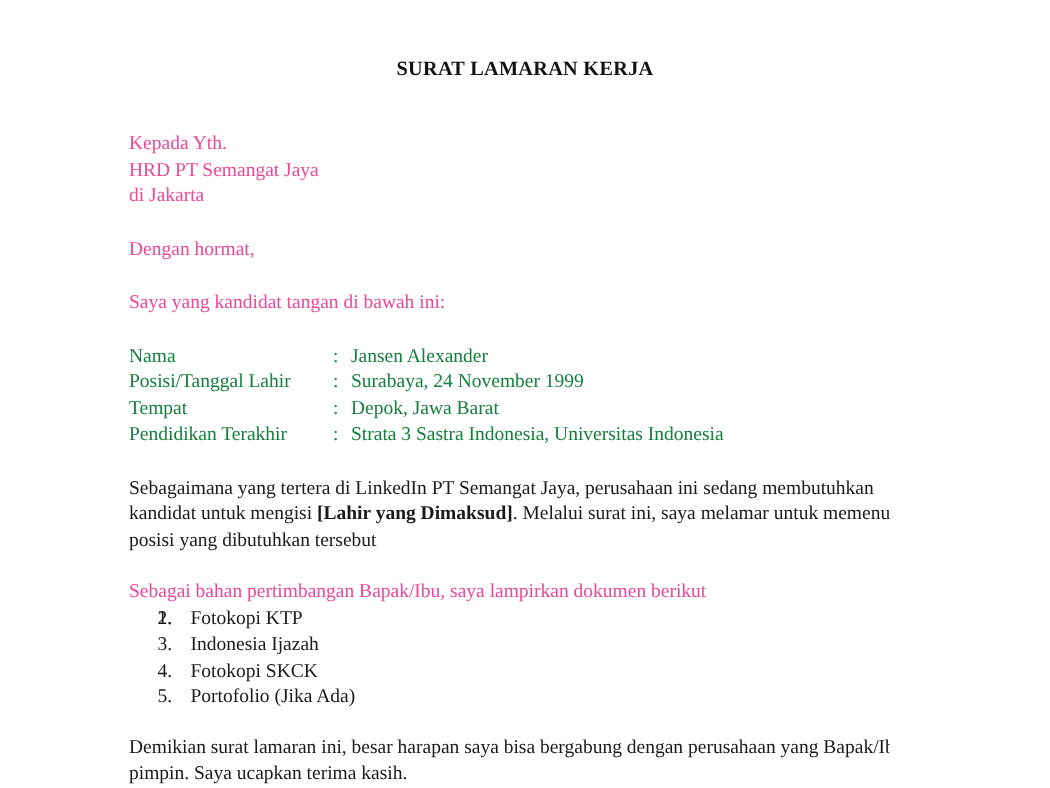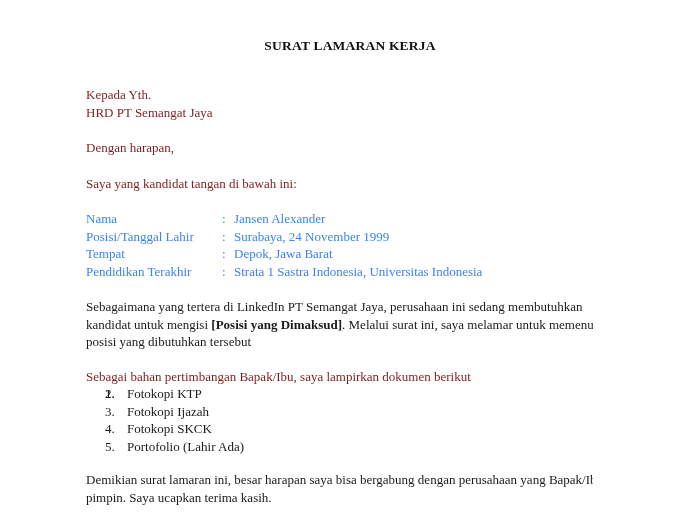--- a/index.html
+++ b/index.html
@@ -41,21 +41,21 @@
   .body-block {
     position: absolute;
     left: 86px;
     top: 86px;
     width: 528px;
   }
 
   .line {
     font-size: 13px;
     line-height: 17.5px;
-    color: #7f1d1d;
+    color: #ec4899;
     white-space: pre-wrap;
   }
 
   .addressee { margin: 0; }
 
   .gap-salutation { height: 18px; }
   .gap-intro { height: 18px; }
   .gap-data { height: 18px; }
   .gap-para { height: 18px; }
   .gap-list { height: 17px; }
@@ -63,21 +63,21 @@
 
   
   .data-table {
     border-collapse: collapse;
     font-size: 13px;
     line-height: 17.5px;
   }
   .data-table td {
     padding: 0;
     vertical-align: top;
-    color: #3b82f6;
+    color: #15803d;
     white-space: nowrap;
   }
   .data-label { width: 130px; padding-right: 6px !important; }
   .data-colon { width: 12px; }
 
   
   .para {
     font-size: 13px;
     line-height: 17.5px;
     color: #1a1a1a;
@@ -112,25 +112,26 @@
 
 <div class="page">
 
   <div class="doc-title">SURAT LAMARAN KERJA</div>
 
   <div class="body-block">
 
     <div>
       <div class="line addressee">Kepada Yth.</div>
       <div class="line addressee">HRD PT Semangat Jaya</div>
+      <div class="line addressee">di Jakarta</div>
     </div>
 
     <div class="gap-salutation"></div>
 
-    <div class="line">Dengan harapan,</div>
+    <div class="line">Dengan hormat,</div>
 
     <div class="gap-intro"></div>
 
     <div class="line">Saya yang kandidat tangan di bawah ini:</div>
 
     <div class="gap-data"></div>
 
     <table class="data-table">
       <tbody>
         <tr>
@@ -144,52 +145,52 @@
           <td class="data-value">Surabaya, 24 November 1999</td>
         </tr>
         <tr>
           <td class="data-label">Tempat</td>
           <td class="data-colon">:</td>
           <td class="data-value">Depok, Jawa Barat</td>
         </tr>
         <tr>
           <td class="data-label">Pendidikan Terakhir</td>
           <td class="data-colon">:</td>
-          <td class="data-value">Strata 1 Sastra Indonesia, Universitas Indonesia</td>
+          <td class="data-value">Strata 3 Sastra Indonesia, Universitas Indonesia</td>
         </tr>
       </tbody>
     </table>
 
     <div class="gap-para"></div>
 
-    <p class="para"><span>Sebagaimana yang tertera di LinkedIn PT Semangat Jaya, perusahaan ini sedang membutuhkan kandidat untuk mengisi </span><b>[Posisi yang Dimaksud]</b><span>. Melalui surat ini, saya melamar untuk memenuhi posisi yang dibutuhkan tersebut</span></p>
+    <p class="para"><span>Sebagaimana yang tertera di LinkedIn PT Semangat Jaya, perusahaan ini sedang membutuhkan kandidat untuk mengisi </span><b>[Lahir yang Dimaksud]</b><span>. Melalui surat ini, saya melamar untuk memenuhi posisi yang dibutuhkan tersebut</span></p>
 
     <div class="gap-list"></div>
 
     <div class="line">Sebagai bahan pertimbangan Bapak/Ibu, saya lampirkan dokumen berikut</div>
 
     <ol class="attach-list">
       <li>
         <span class="attach-num">1.</span>
       </li>
       <li>
         <span class="attach-num">2.</span>
         <span>Fotokopi KTP</span>
       </li>
       <li>
         <span class="attach-num">3.</span>
-        <span>Fotokopi Ijazah</span>
+        <span>Indonesia Ijazah</span>
       </li>
       <li>
         <span class="attach-num">4.</span>
         <span>Fotokopi SKCK</span>
       </li>
       <li>
         <span class="attach-num">5.</span>
-        <span>Portofolio (Lahir Ada)</span>
+        <span>Portofolio (Jika Ada)</span>
       </li>
     </ol>
 
     <div class="gap-closing"></div>
 
     <p class="para">Demikian surat lamaran ini, besar harapan saya bisa bergabung dengan perusahaan yang Bapak/Ibu pimpin. Saya ucapkan terima kasih.</p>
 
   </div>
 </div>
 

